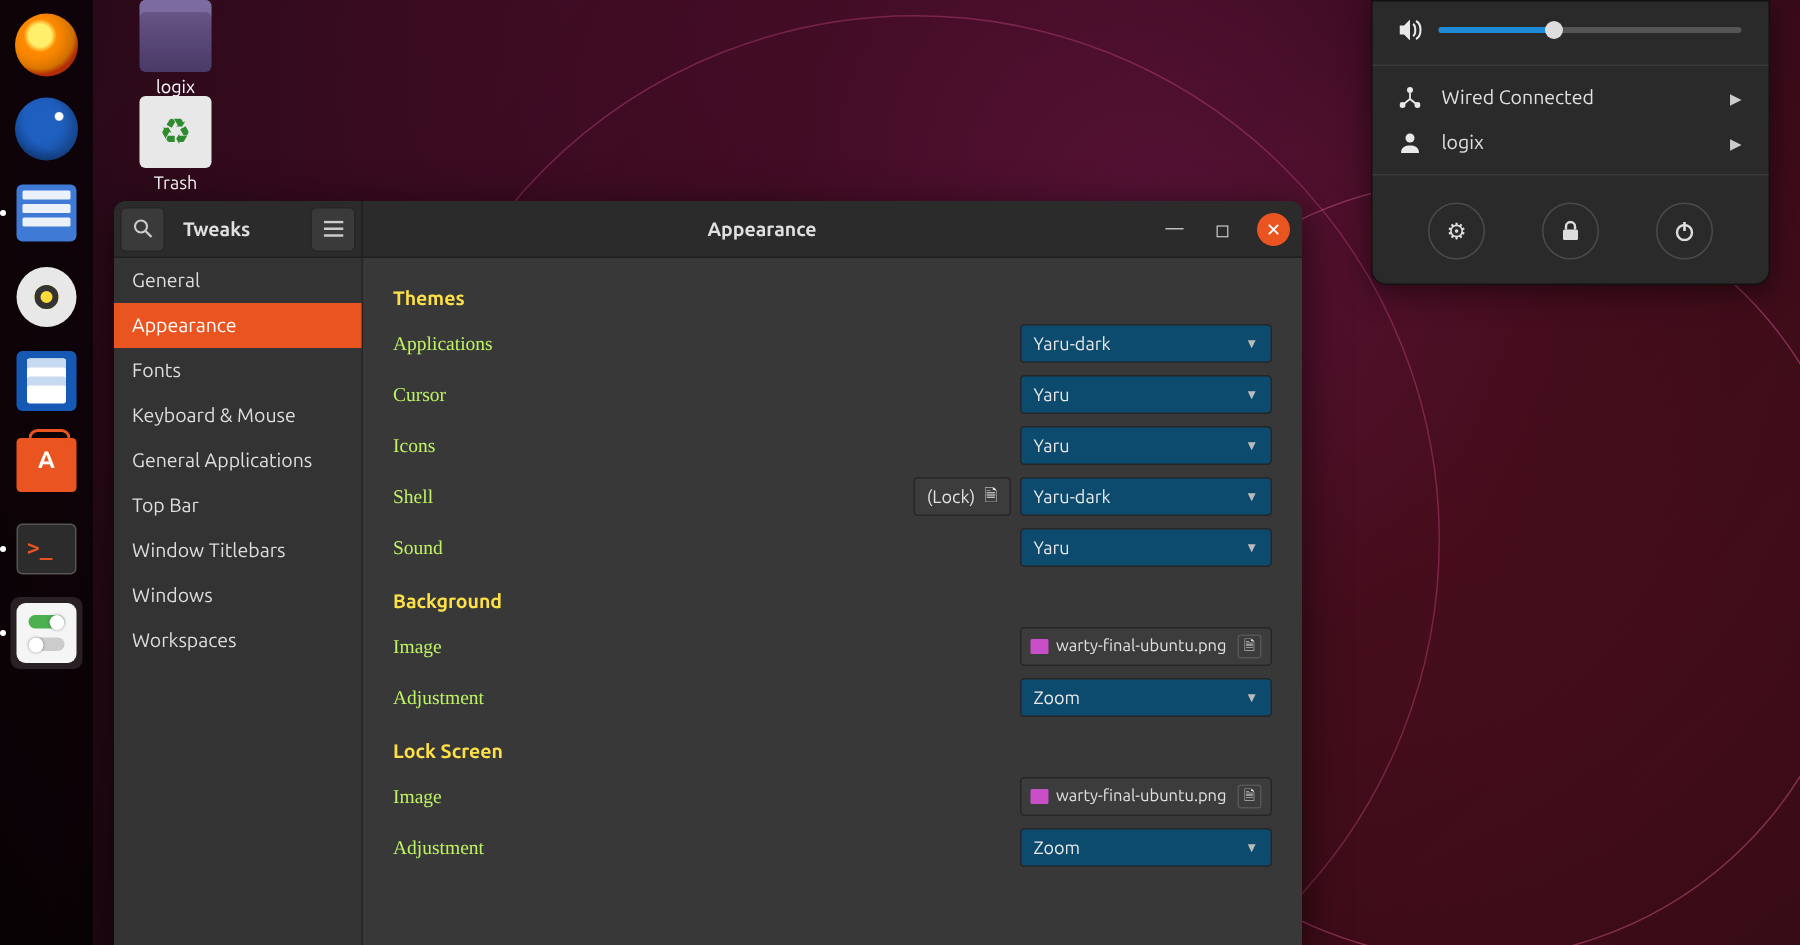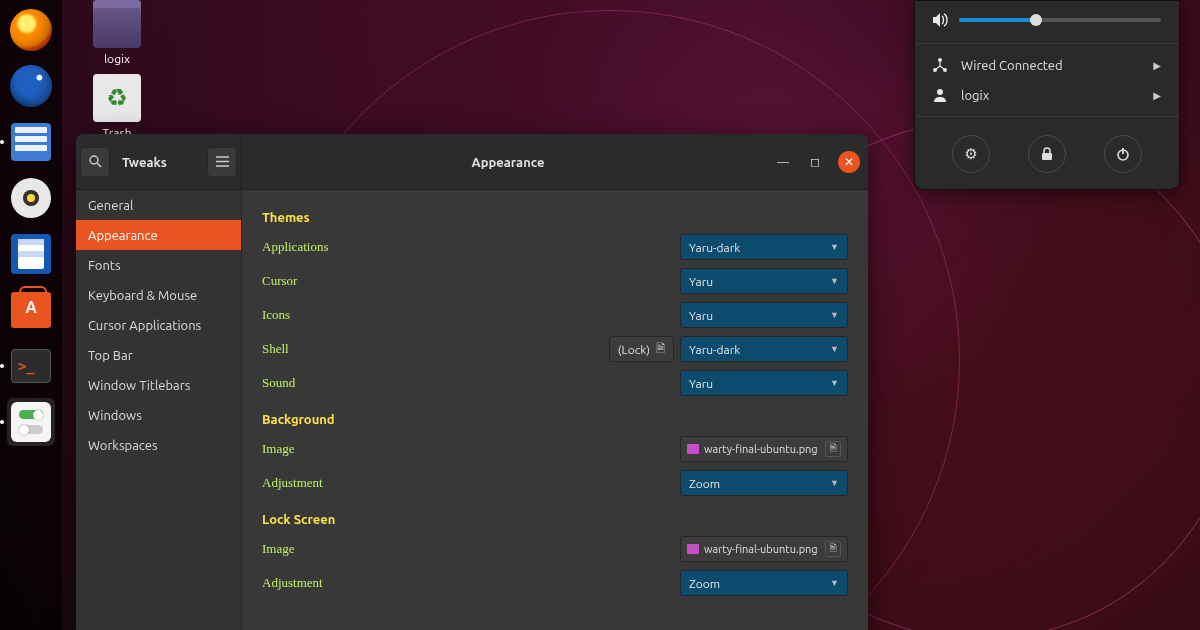--- a/index.html
+++ b/index.html
@@ -116,21 +116,21 @@
     width: 792px; height: 496px;
     background: #333333;
     border-radius: 8px 8px 0 0;
     box-shadow: 0 8px 30px rgba(0,0,0,0.6);
     display: flex;
     flex-direction: column;
     overflow: hidden;
     z-index: 2;
   }
   .titlebar {
-    height: 56px;
+    height: 38px;
     background: #2b2b2b;
     display: flex;
     align-items: center;
     position: relative;
     border-bottom: 1px solid #1f1f1f;
   }
   .tb-left{width:166px;display:flex;align-items:center;border-right:1px solid #1f1f1f;height:100%;}
   .tb-btn{width:30px;height:30px;margin-left:4px;background:#3a3a3a;border:1px solid #262626;border-radius:4px;display:flex;align-items:center;justify-content:center;font-size:13px;color:#ccc;}
   .tb-title-left{font-weight:bold;margin-left:12px;font-size:13px;}
   .tb-center{flex:1;text-align:center;font-weight:bold;font-size:13px;}
@@ -162,21 +162,21 @@
 </head>
 <body>
 
 <div class="wallpaper-circle" style="width:700px;height:700px;left:260px;top:10px;"></div>
 <div class="wallpaper-circle" style="width:520px;height:520px;left:720px;top:120px;border-color:rgba(240,100,170,0.4);"></div>
 
 <div class="desktop-icon" style="left:82px;top:0px;">
   <div class="glyph folder-glyph"></div>
   <div>logix</div>
 </div>
-<div class="desktop-icon" style="left:82px;top:74px;">
+<div class="desktop-icon" style="left:82px;top:64px;">
   <div class="glyph trash-glyph"></div>
   <div>Trash</div>
 </div>
 
 <div class="dock">
   <div class="dock-item">
       <div class="icon-firefox"></div>
     </div>
   <div class="dock-item">
       <div class="icon-thunder"></div>
@@ -304,21 +304,21 @@
         </div>
     </div>
   </div>
 
   <div class="win-body">
     <div class="sidebar">
       <div class="side-item">General</div>
       <div class="side-item selected">Appearance</div>
       <div class="side-item">Fonts</div>
       <div class="side-item">Keyboard &amp; Mouse</div>
-      <div class="side-item">Cursor Applications</div>
+      <div class="side-item">General Applications</div>
       <div class="side-item">Top Bar</div>
       <div class="side-item">Window Titlebars</div>
       <div class="side-item">Windows</div>
       <div class="side-item">Workspaces</div>
     </div>
 
     <div class="content">
       <div class="section-head">Themes</div>
 
       <div class="row">

